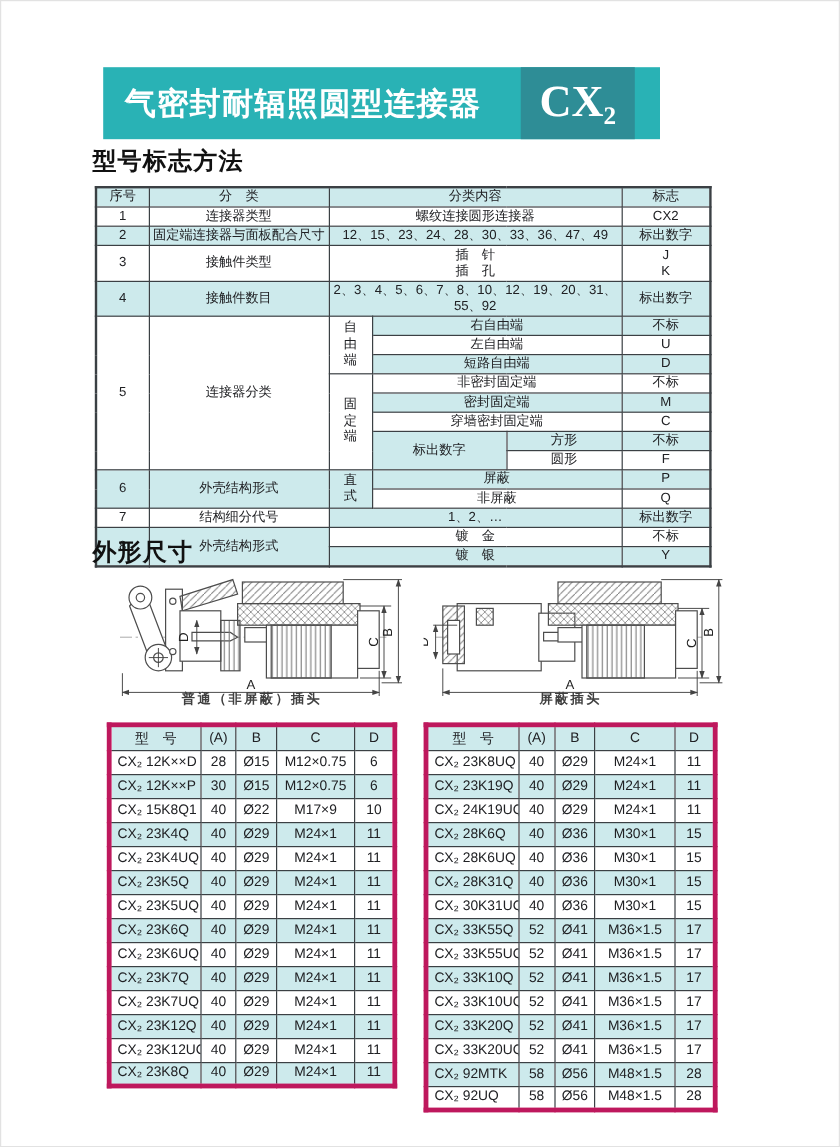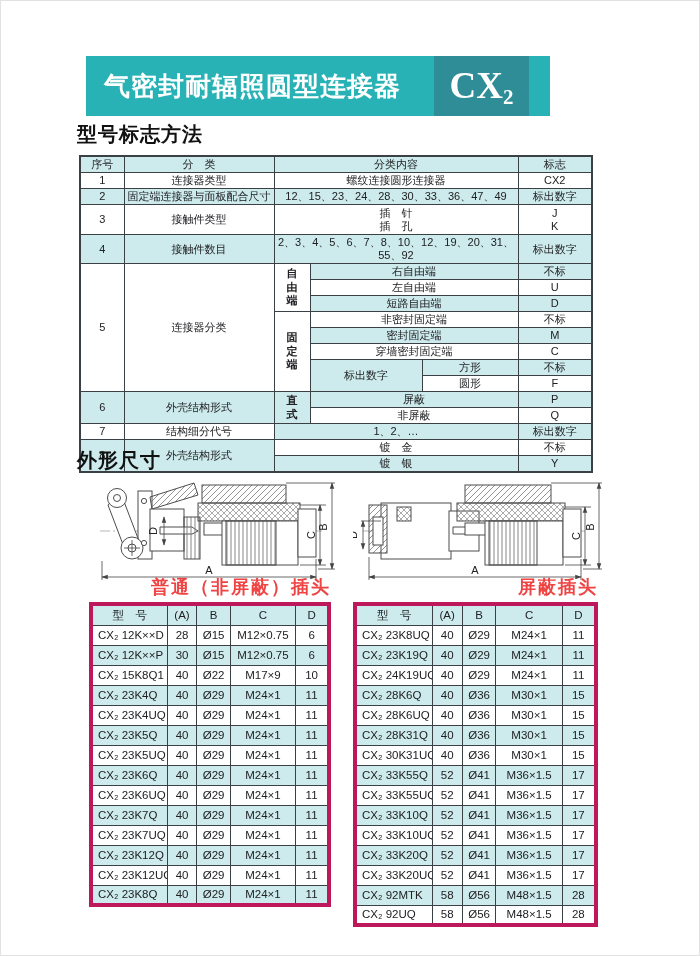--- a/index.html
+++ b/index.html
@@ -16,32 +16,32 @@
   .sec-title { position:absolute; left:76px; font-size:20px; font-weight:bold; color:#111; letter-spacing:1px; }
   #sec1 { top:120px; }
   #sec2 { top:446px; }
 
   
   table.cls { position:absolute; left:78px; top:154px; width:512px; border-collapse:collapse; table-layout:fixed; font-size:11px; }
   table.cls td, table.cls th { border:1px solid #3b4044; text-align:center; vertical-align:middle; padding:1px 3px; height:15px; line-height:13px; font-weight:normal; overflow:hidden; }
   table.cls { border:2px solid #3b4044; }
   td.c, th.c { background:#cdeaec; }
   td.w { background:#fff; }
-  .vcell span { display:inline-block; width:12px; word-break:break-all; line-height:1.25;font-weight:bold; }
+  .vcell span { display:inline-block; width:12px; word-break:break-all; line-height:1.25; }
 
   
   .drawing { position:absolute; top:476px; width:250px; height:112px; }
   #draw-left { left:85px; }
   #draw-right { left:352px; }
   svg .ln { stroke:#4d4d4d; stroke-width:1; fill:#fff; }
   svg .dim { stroke:#444; stroke-width:0.8; fill:none; }
   svg .cl { stroke:#999; stroke-width:0.7; }
   svg text.dlabel { font-size:11px; fill:#222; font-family:"Liberation Sans", sans-serif; }
 
-  .plug-caption { position:absolute; top:574px; font-size:18px; font-weight:bold; letter-spacing:2px; text-align:right; color:#ef4444; }
+  .plug-caption { position:absolute; top:574px; font-size:11px; font-weight:bold; letter-spacing:2px; text-align:center; color:#404040; }
   #cap-left { left:88px; width:242px; }
   #cap-right { left:352px; width:245px; }
 
   
   table.dims { position:absolute; top:601px; border-collapse:collapse; table-layout:fixed; font-size:11.5px; }
   #table-left { left:88px; width:242px; }
   #table-right { left:352px; width:245px; }
   table.dims { border:4px solid #be185d; }
   table.dims th, table.dims td { border:1px solid #3b4044; height:20px; text-align:center; vertical-align:middle; padding:0 2px; font-weight:normal; white-space:nowrap; overflow:hidden; }
   table.dims th { background:#cdeaec; height:21px; }

